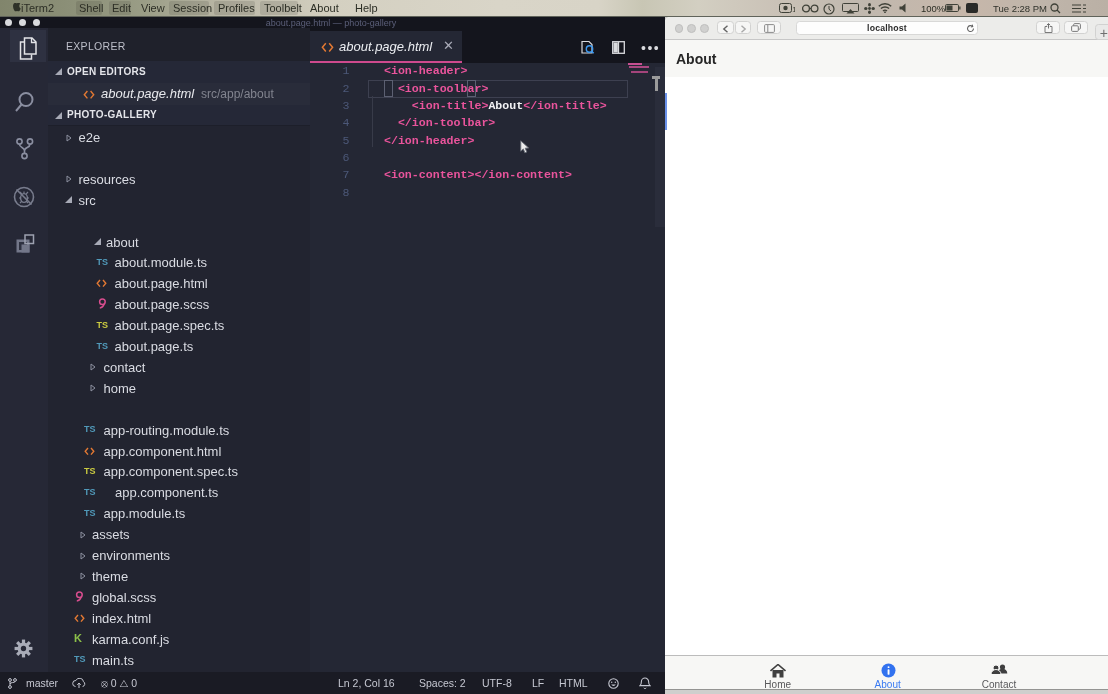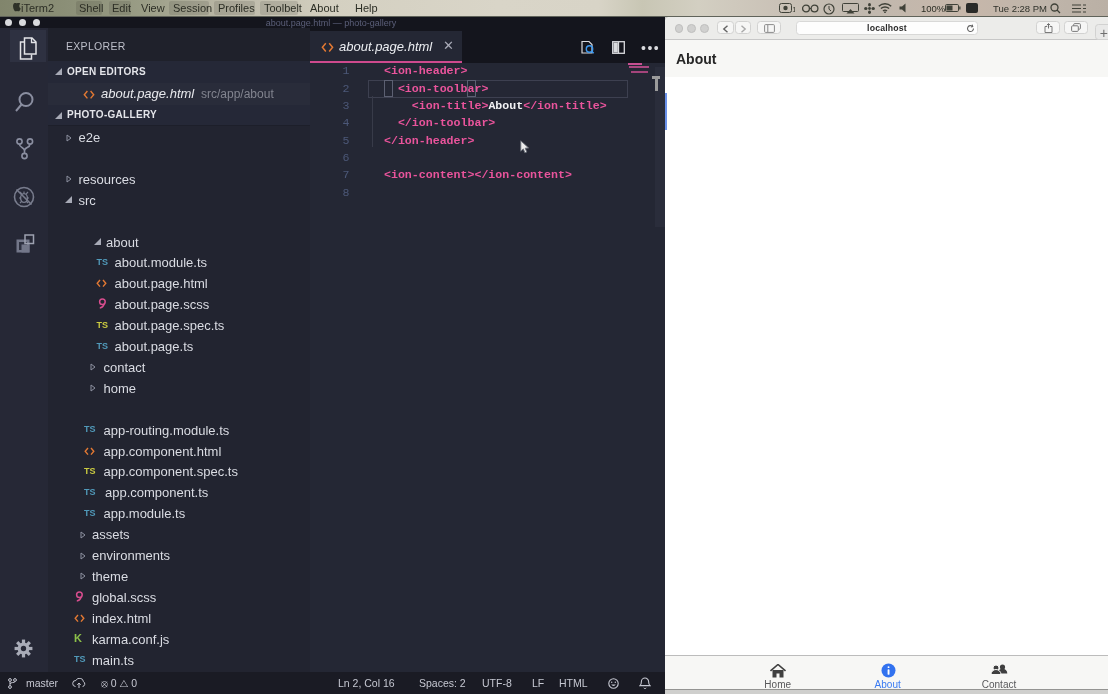--- a/index.html
+++ b/index.html
@@ -265,21 +265,21 @@
           <path d="M4 1L1.2 4.3 4 7.6M7 1l2.8 3.3L7 7.6"></path>
         </svg>
         <span class="nm" style="left:55.5px">app.component.html</span>
       </div>
   <div class="trow" style="top:433.4px">
         <span class="fic ts-y" style="left:36px">TS</span>
         <span class="nm" style="left:55.5px">app.component.spec.ts</span>
       </div>
   <div class="trow" style="top:454.3px">
         <span class="fic ts-b" style="left:36px">TS</span>
-        <span class="nm" style="left:57px">app.component.ts</span>
+        <span class="nm" style="left:67px">app.component.ts</span>
       </div>
   <div class="trow" style="top:475.2px">
         <span class="fic ts-b" style="left:36px">TS</span>
         <span class="nm" style="left:55.5px">app.module.ts</span>
       </div>
   <div class="trow" style="top:496.1px">
         <svg class="twc" style="left:32px">
           <path d="M1 1l4 3-4 3z"></path>
         </svg>
         <span class="nm" style="left:44px">assets</span>

